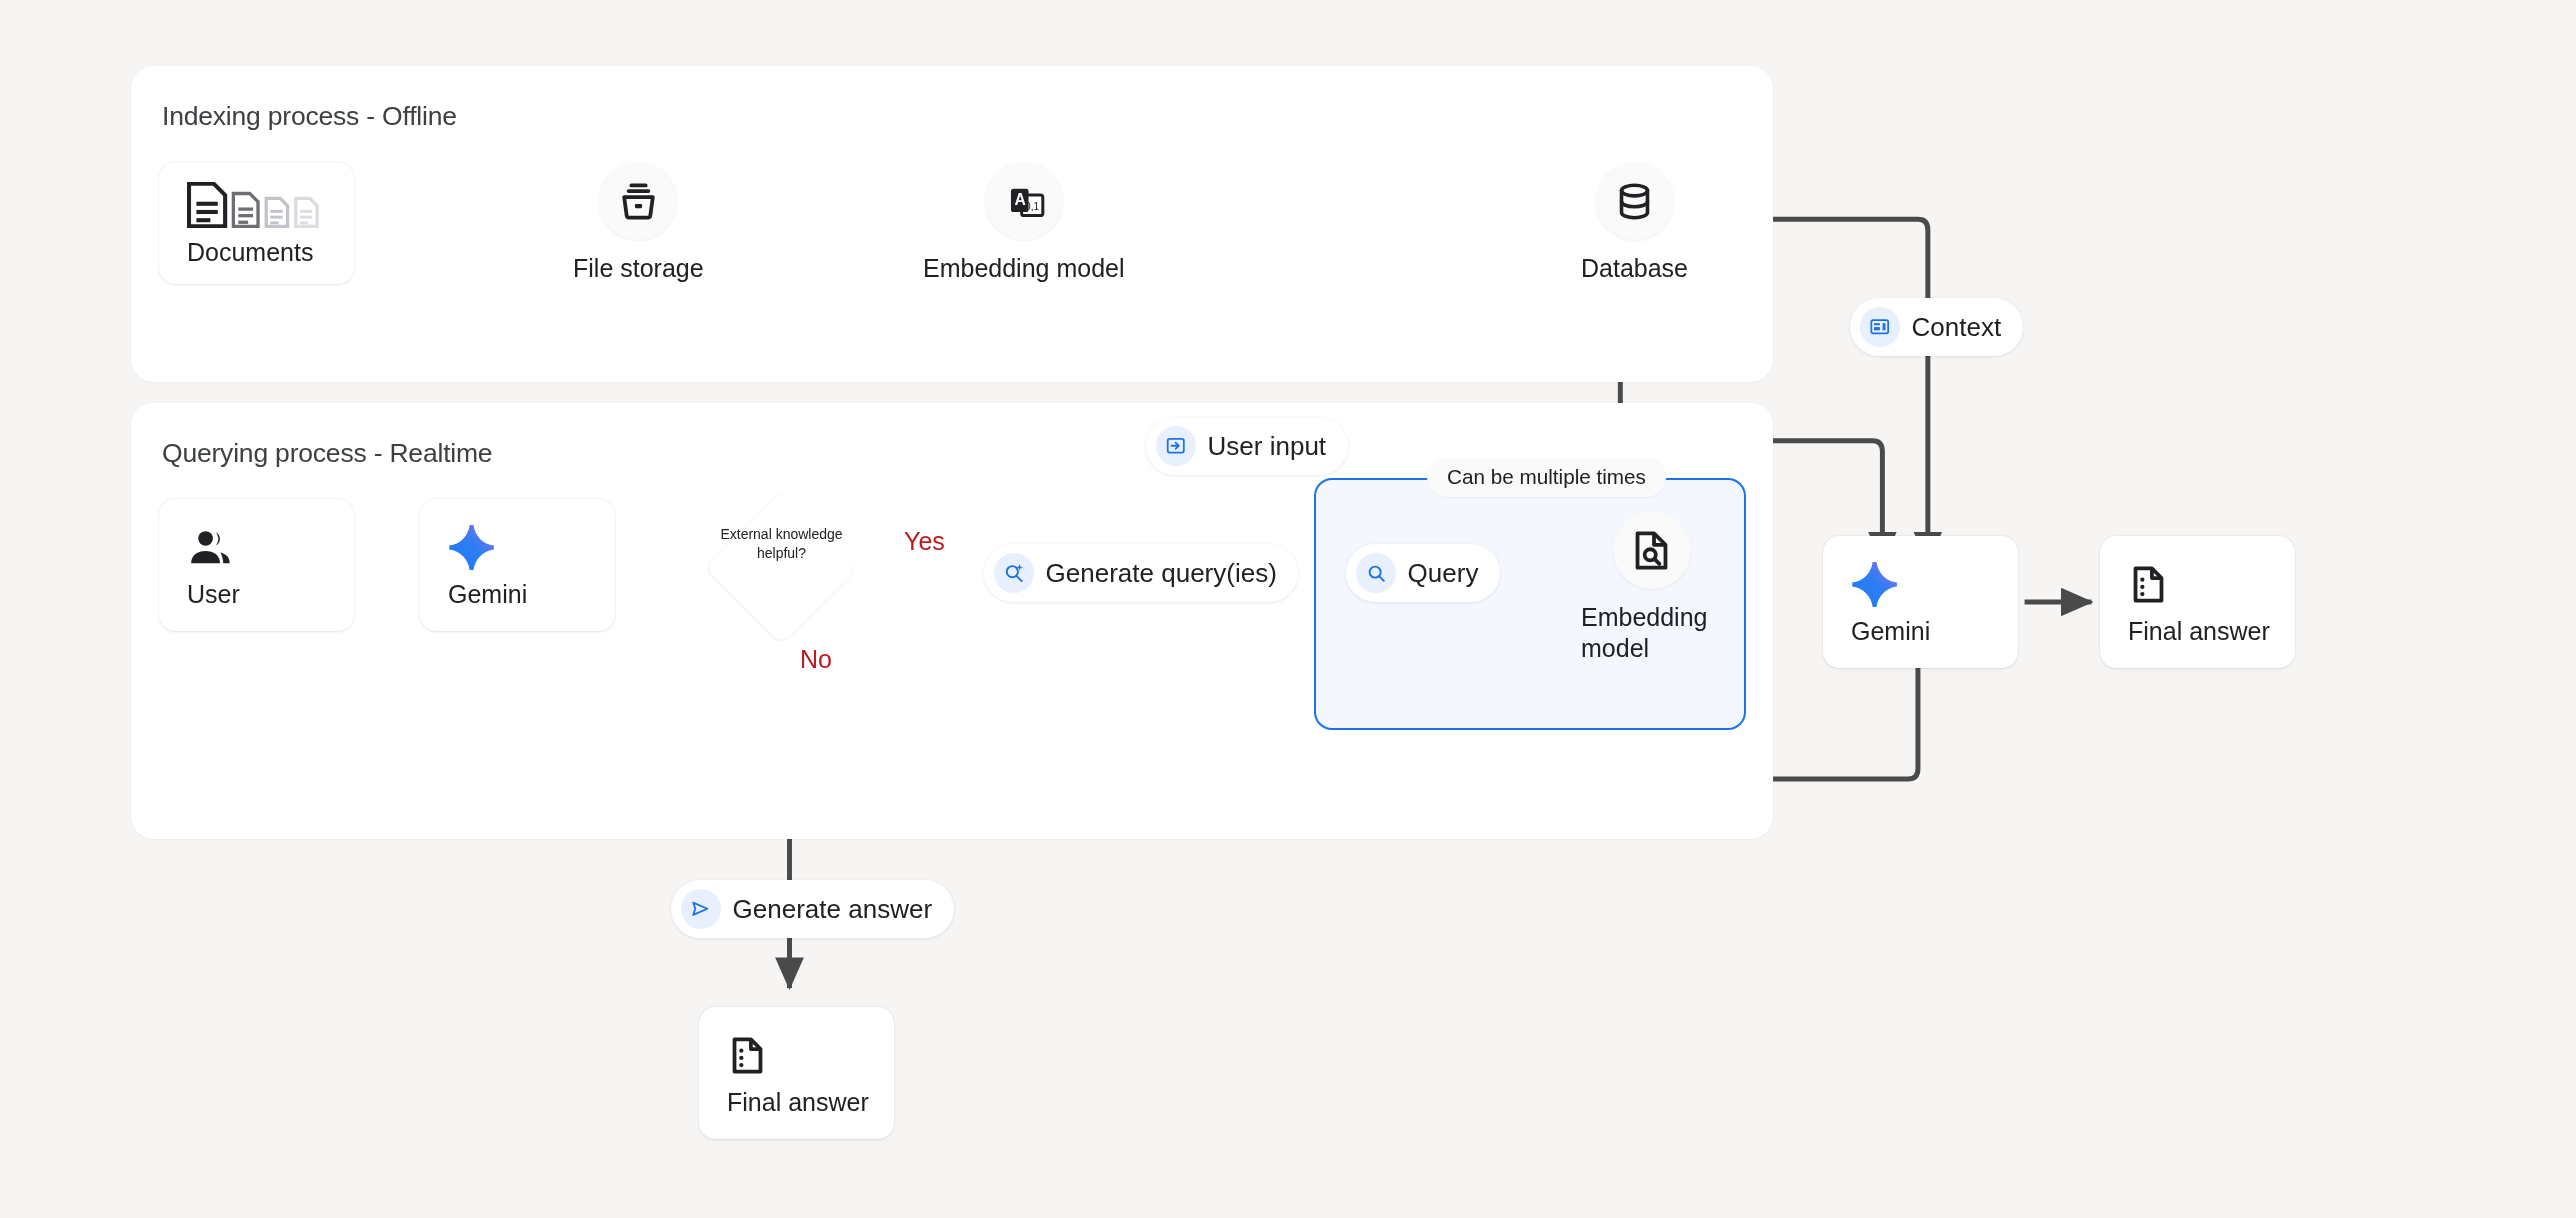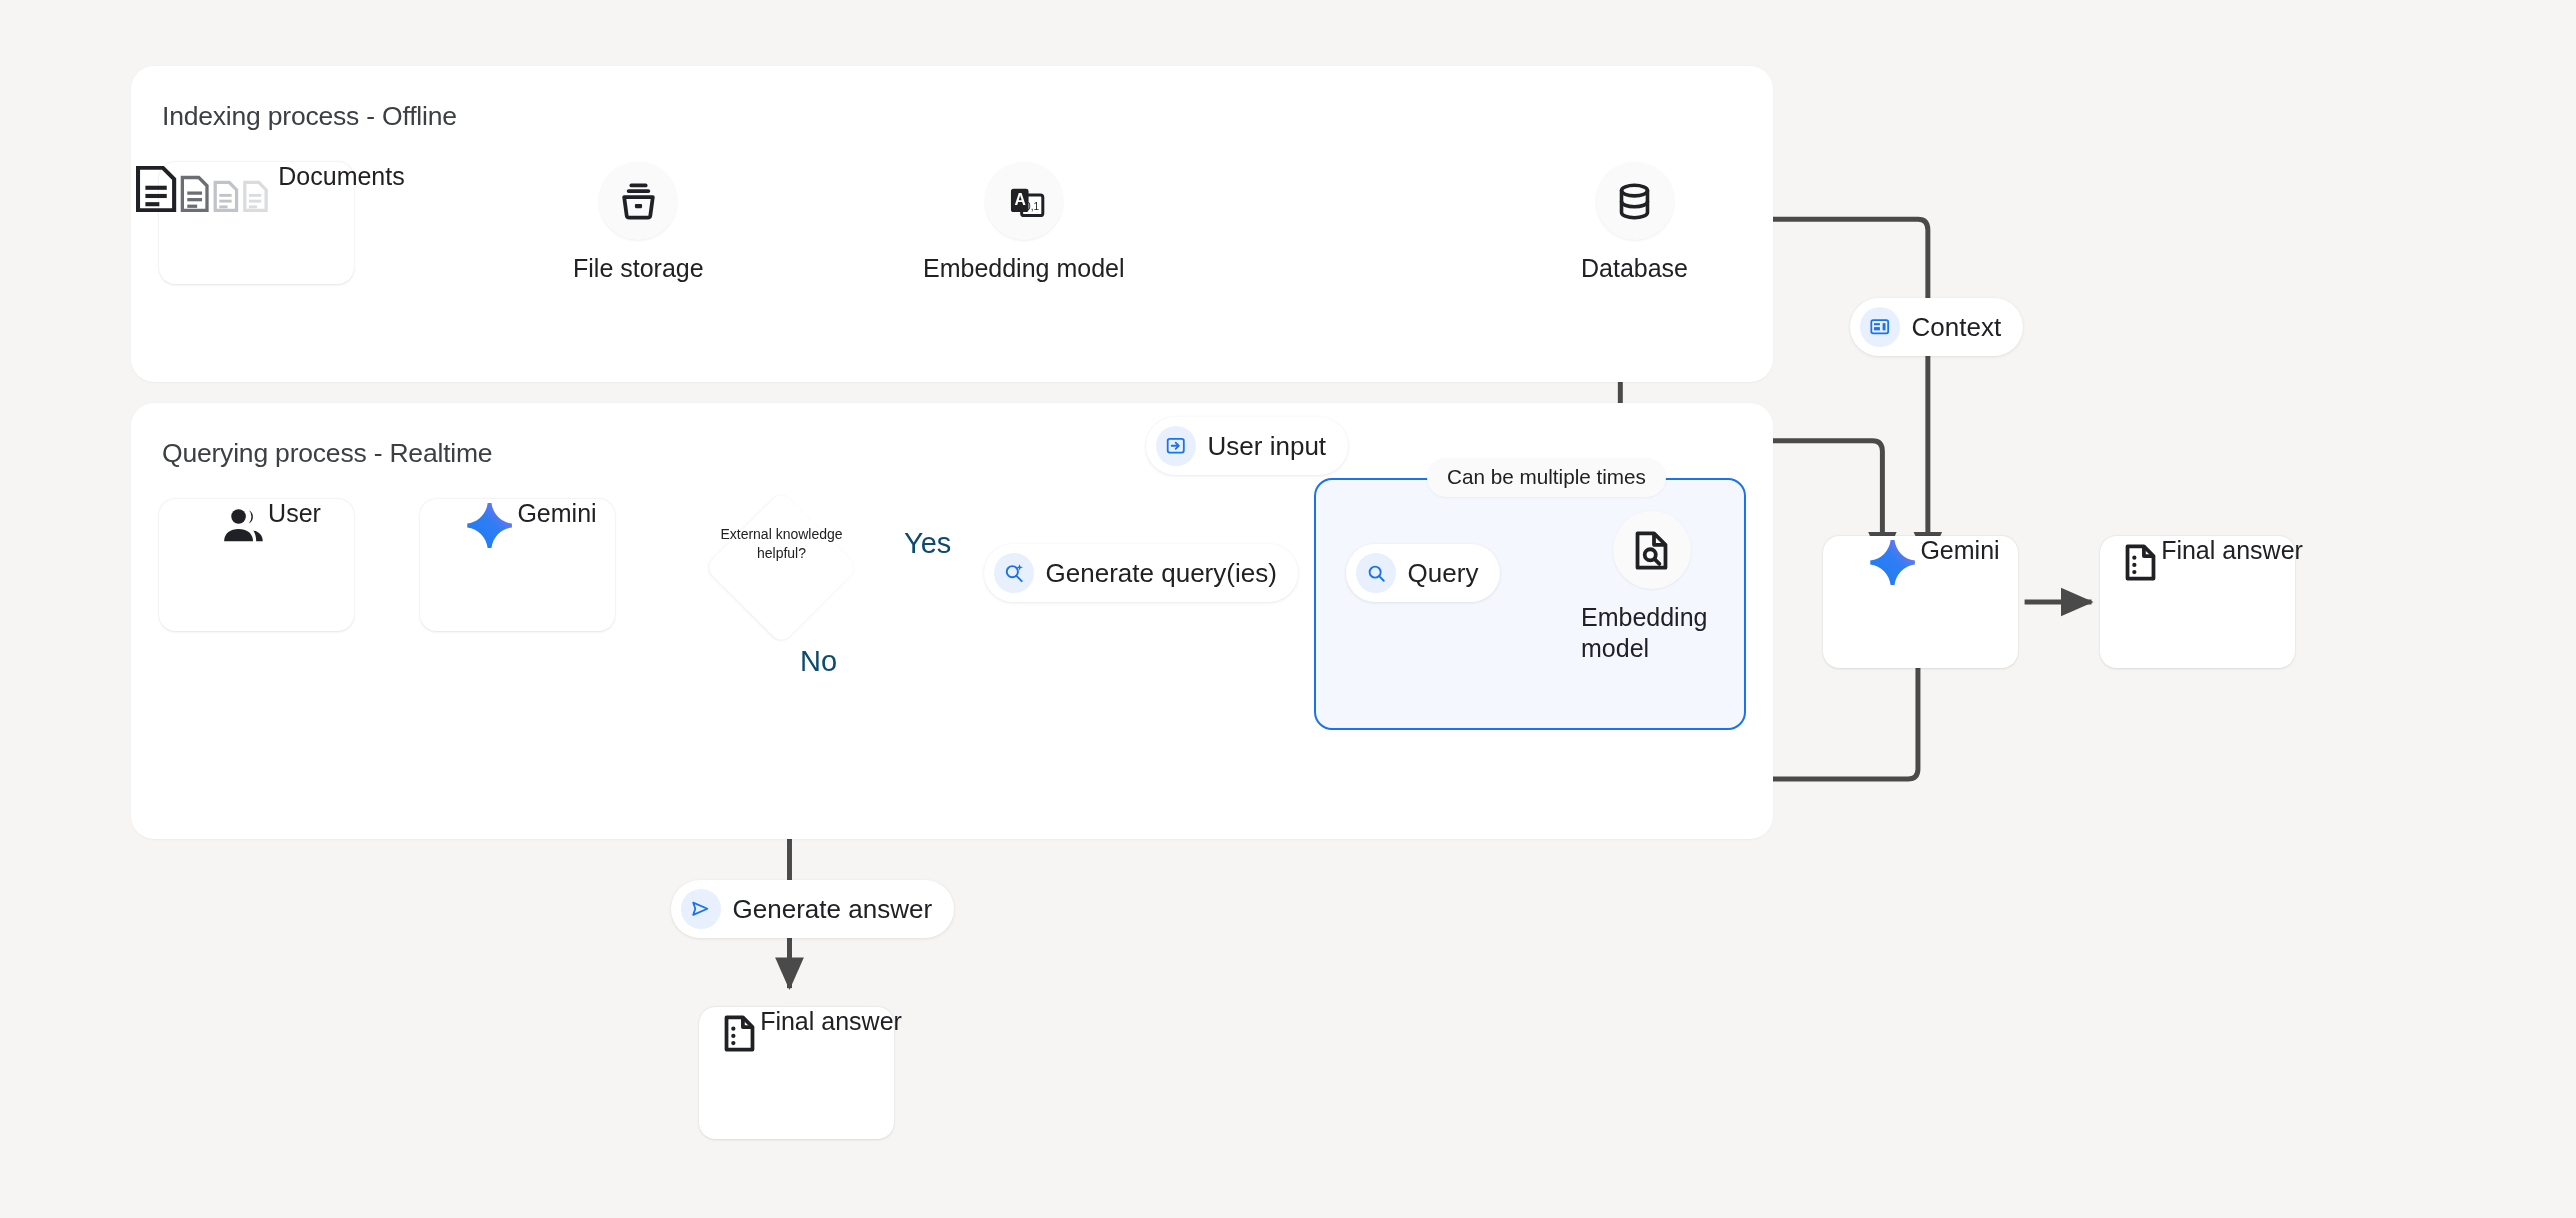--- a/index.html
+++ b/index.html
@@ -20,21 +20,21 @@
   }
   .panel-title{
     position:absolute;font-size:26.5px;font-weight:400;color:#3c4043;
     letter-spacing:-0.2px;white-space:nowrap;
   }
 
   
   .card{
     position:absolute;background:#fff;border-radius:16.5px;
     box-shadow:0 0.8px 2.5px rgba(0,0,0,.10),0 0 0 0.8px rgba(0,0,0,.015);
-    display:flex;flex-direction:row;justify-content:center;
+    display:flex;flex-direction:column;justify-content:center;
     padding:0 0 0 28px;box-sizing:border-box;
   }
   .card .glyph{height:53px;display:flex;align-items:center;margin-bottom:6.6px;}
   .card .clabel{font-size:25px;color:#202124;white-space:nowrap;}
 
   
   .circ-node{position:absolute;display:flex;flex-direction:column;align-items:center;}
   .circ{
     width:78px;height:78px;border-radius:50%;background:#fafafa;
     box-shadow:0 0.8px 2.5px rgba(0,0,0,.07);
@@ -73,21 +73,21 @@
     text-align:center;font-size:14px;line-height:1.42;color:#202124;
   }
 
   
   .blue-box{
     position:absolute;border:2.5px solid #1a73e8;border-radius:18px;
     background:#f4f8fe;
   }
 
   .edge-label{
-    position:absolute;font-size:29px;color:#0c4a6e;white-space:nowrap;
+    position:absolute;font-size:25px;color:#b91c1c;white-space:nowrap;
   }
 </style>
 </head>
 <body>
 
 <div id="stage">
 
   <svg class="wires" viewBox="0 0 3116 1474" xmlns="http://www.w3.org/2000/svg">
     <defs>
       <marker id="ah" markerWidth="9" markerHeight="9" refX="6.2" refY="3.2" orient="auto" markerUnits="strokeWidth">

